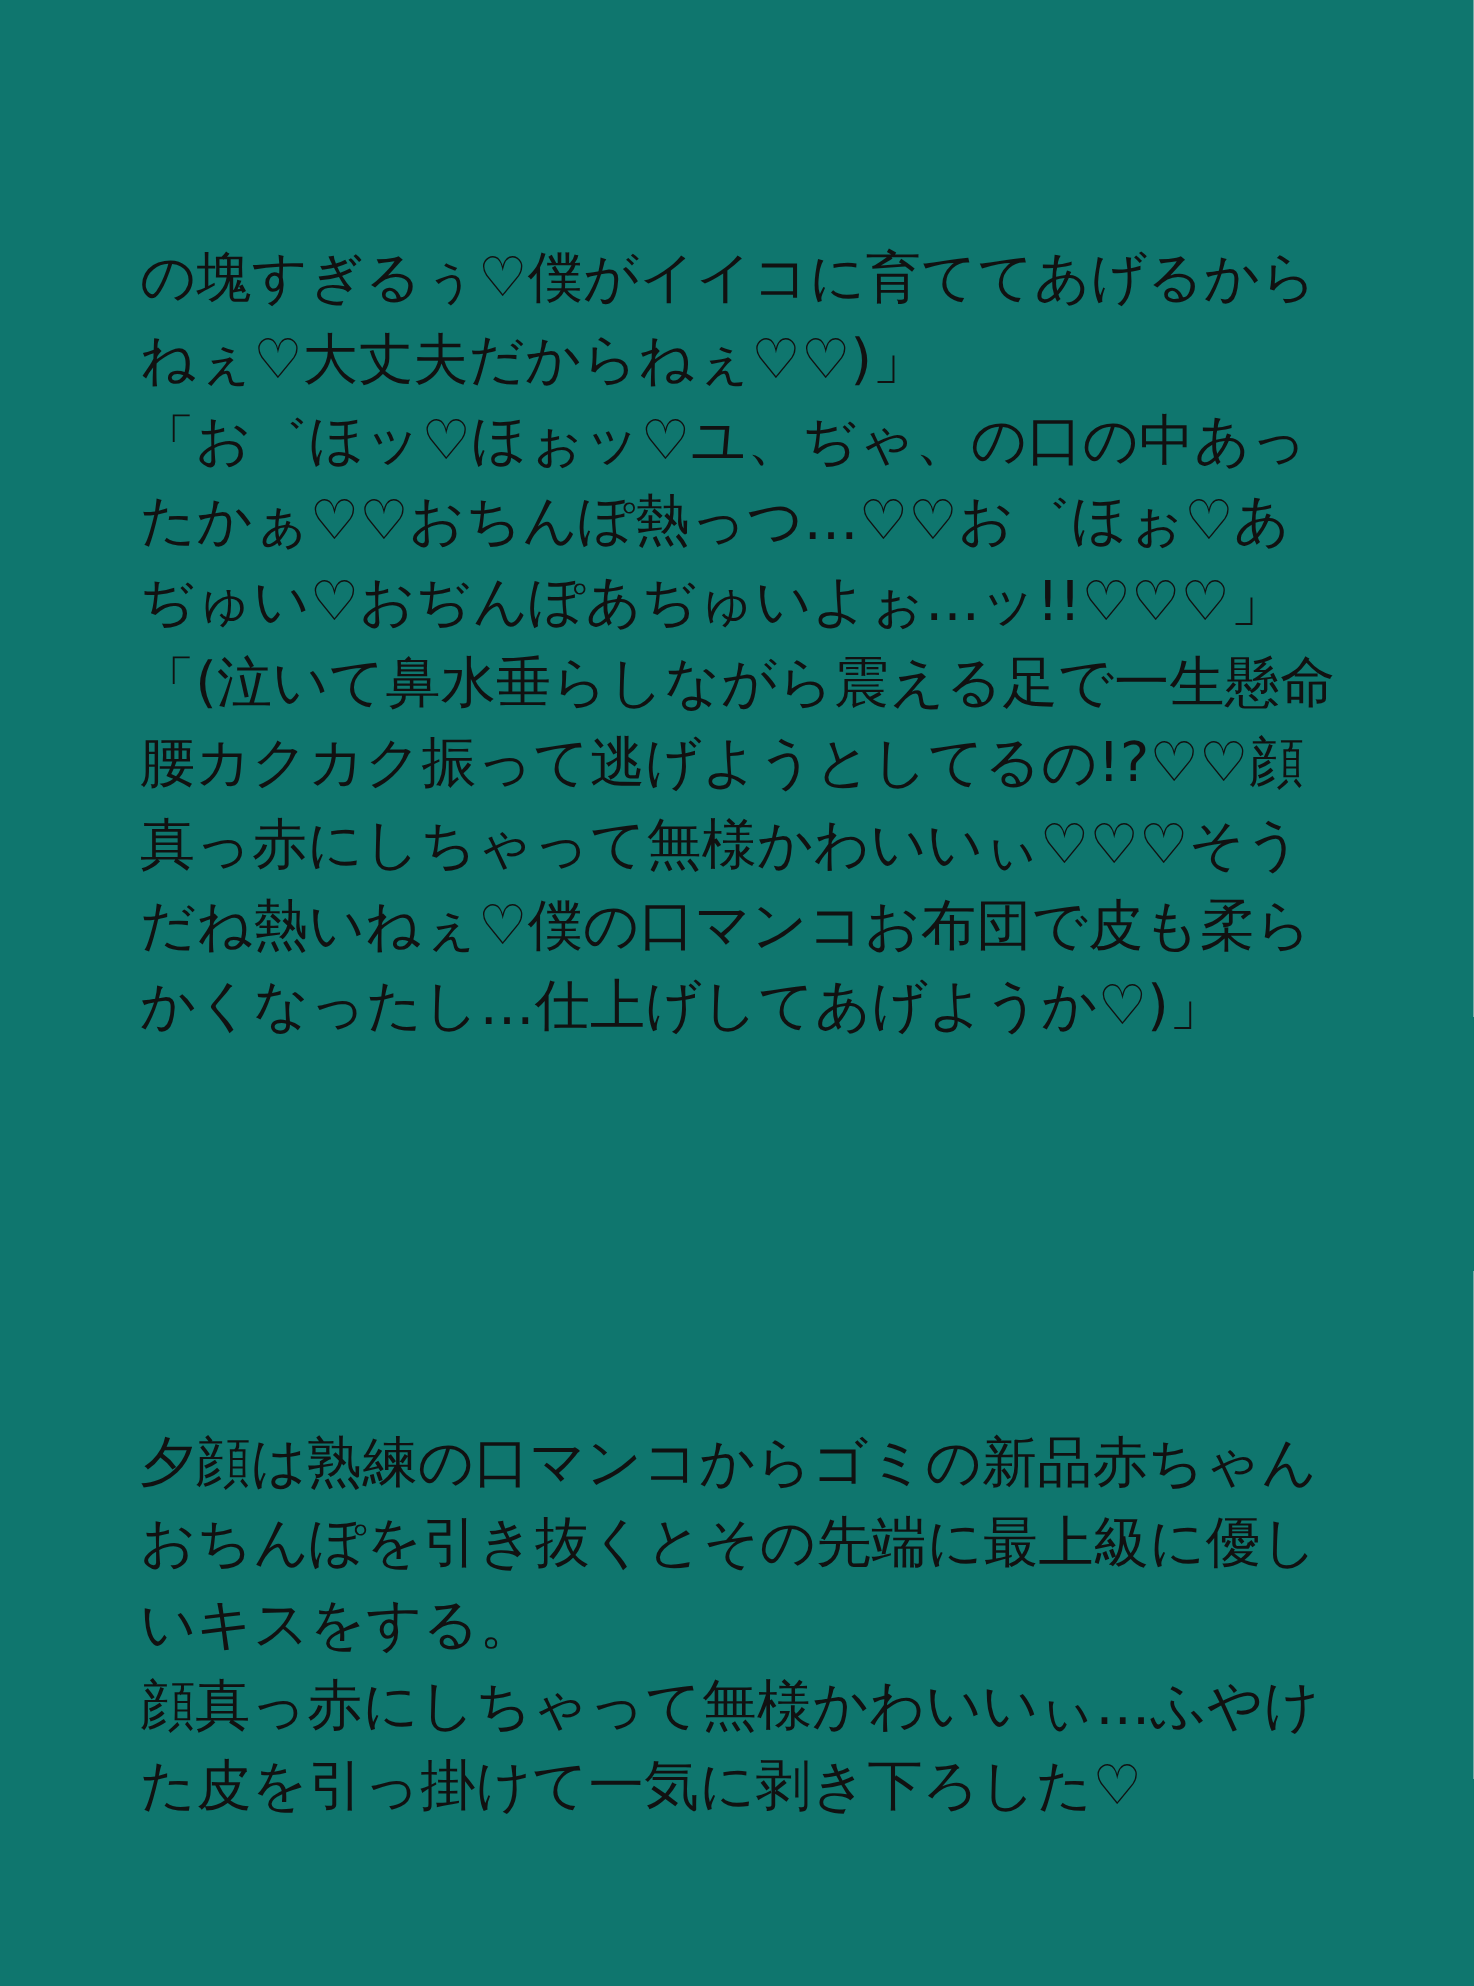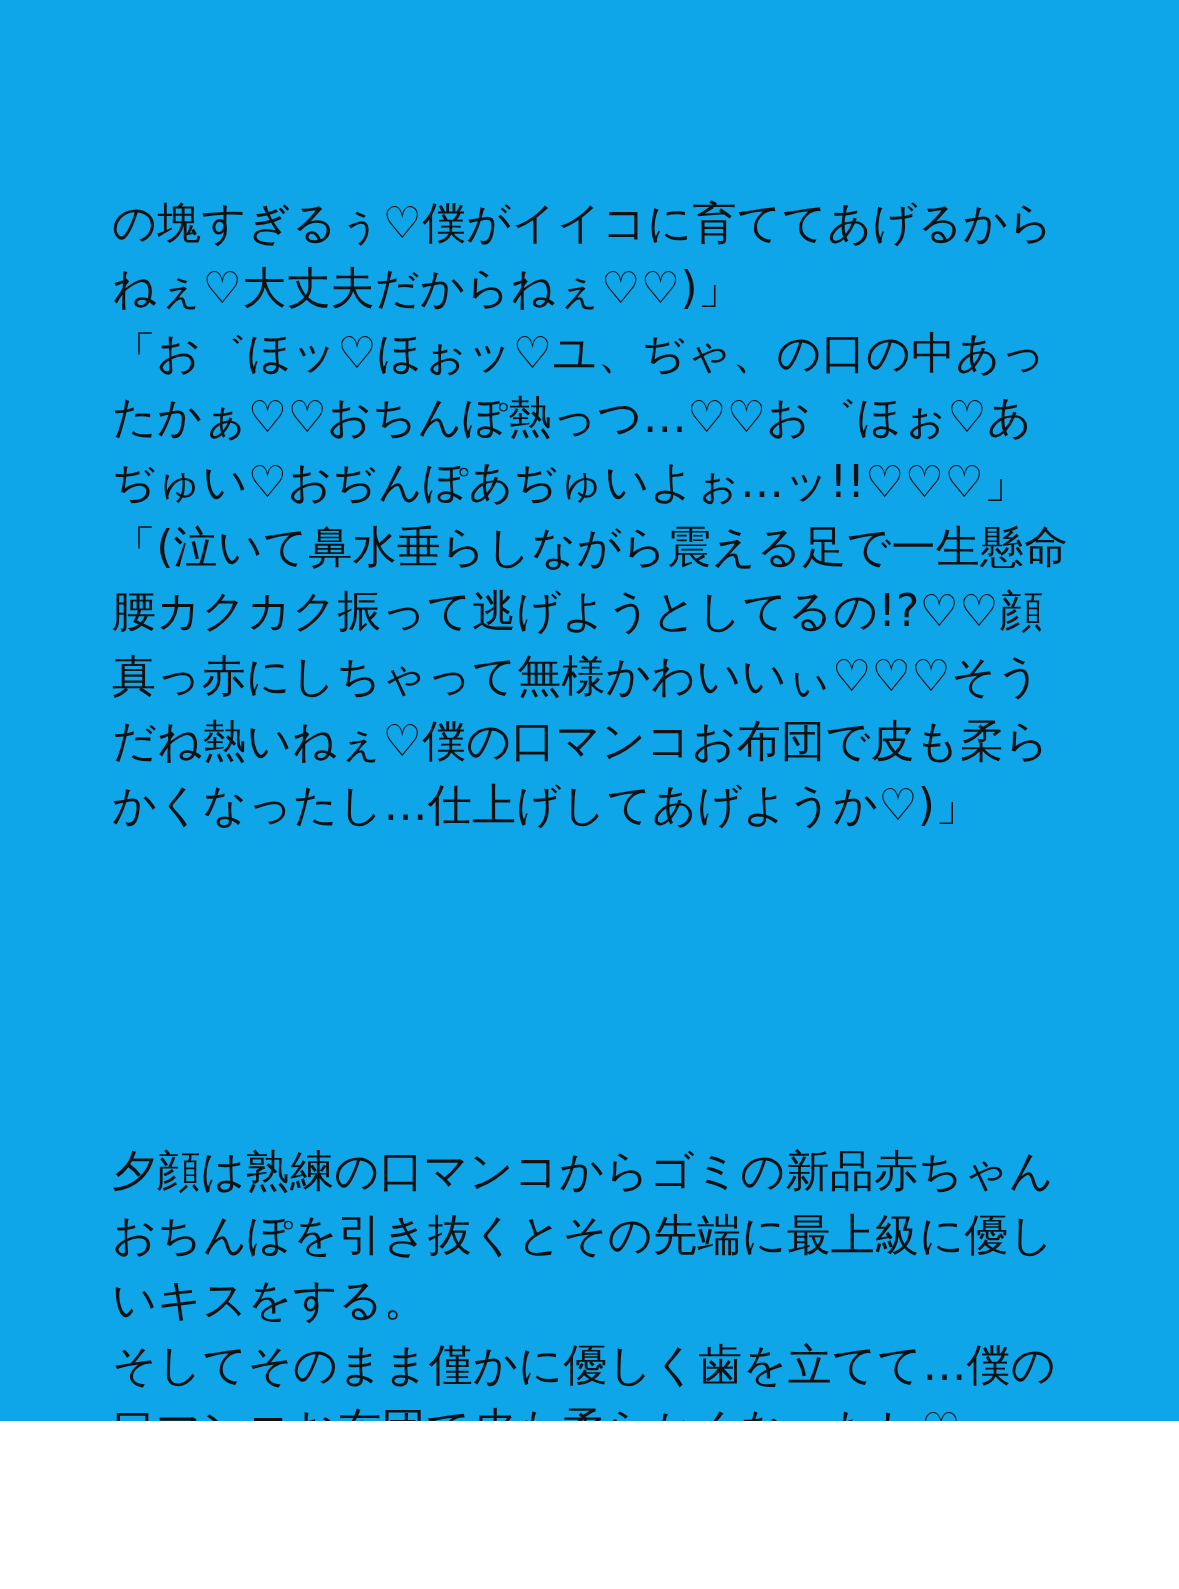--- a/index.html
+++ b/index.html
@@ -3,22 +3,22 @@
 <meta charset="utf-8">
 <style>
   html, body {
     margin: 0;
     padding: 0;
     background: #ffffff;
   }
   .page {
     position: relative;
     width: 1179px;
-    height: 1421px;
-    background: #0ea5e9;
+    height: 1589px;
+    background: #0f766e;
     box-sizing: border-box;
     padding: 62px 110px 0 112px;
     font-family: "DejaVu Sans", "Liberation Sans", sans-serif;
     color: #1a1a1a;
     overflow: hidden;
   }
   .body-text {
     font-size: 44px;
     line-height: 1.47;
     letter-spacing: 0.005em;
@@ -39,17 +39,17 @@
 </head>
 <body>
 
 <div class="page">
   <div class="body-text">
     <p class="para">の塊すぎるぅ♡僕がイイコに育ててあげるからねぇ♡大丈夫だからねぇ♡♡)」
 「お゛ほッ♡ほぉッ♡ユ、ぢゃ、の口の中あったかぁ♡♡おちんぽ熱っつ…♡♡お゛ほぉ♡あぢゅい♡おぢんぽあぢゅいよぉ…ッ!!♡♡♡」
 「(泣いて鼻水垂らしながら震える足で一生懸命腰カクカク振って逃げようとしてるの!?♡♡顔真っ赤にしちゃって無様かわいいぃ♡♡♡そうだね熱いねぇ♡僕の口マンコお布団で皮も柔らかくなったし…仕上げしてあげようか♡)」</p>
     <div class="blank-line"></div>
     <p class="para">夕顔は熟練の口マンコからゴミの新品赤ちゃんおちんぽを引き抜くとその先端に最上級に優しいキスをする。
-そしてそのまま僅かに優しく歯を立てて…僕の口マンコお布団で皮も柔らかくなったし♡</p>
+顔真っ赤にしちゃって無様かわいいぃ…ふやけた皮を引っ掛けて一気に剥き下ろした♡</p>
     
     
   </div>
 </div>
 
 </body></html>

